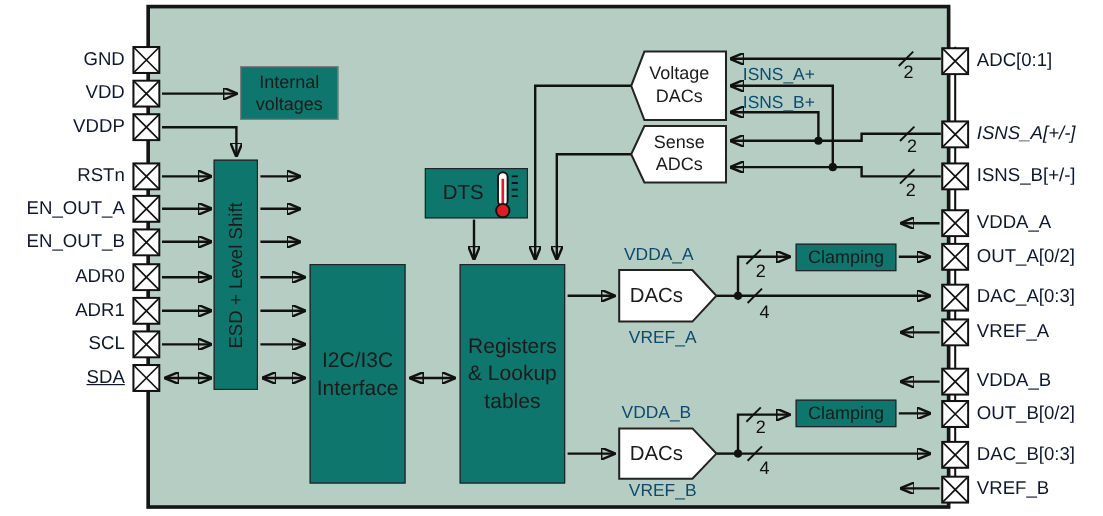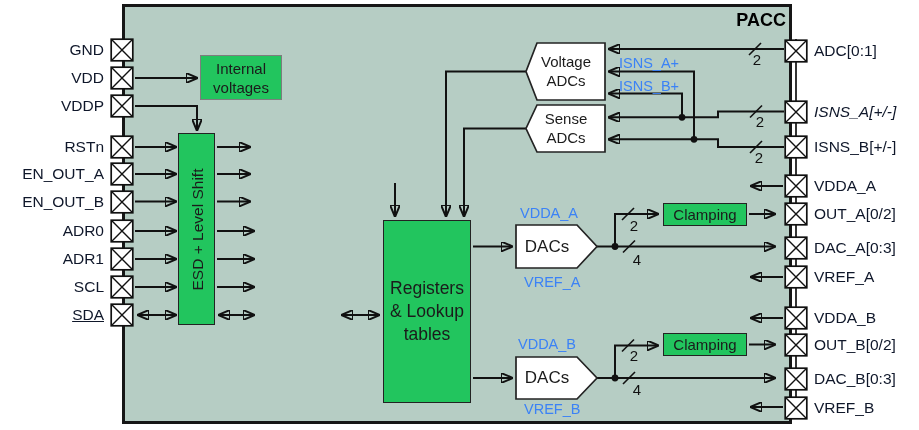--- a/index.html
+++ b/index.html
@@ -7,21 +7,21 @@
          font-family:"Liberation Sans",sans-serif;overflow:hidden;}
   .chip{position:absolute;left:122px;top:4px;width:670px;height:420px;
         background:#b6cdc4;border:3px solid #161616;box-sizing:border-box;}
   .wires{position:absolute;left:0;top:0;width:919px;height:430px;}
   .wires path, .wires polyline{fill:none;stroke:#111;stroke-width:2;}
   .wires .thin{stroke-width:1.7;}
   .wires .slash{stroke:#111;stroke-width:1.6;}
   .wires .penta{fill:#ffffff;stroke:#232323;stroke-width:1.7;}
   .wires .dot{fill:#111;stroke:none;}
   .busnum{font-family:"Liberation Sans",sans-serif;font-size:15px;fill:#111;text-anchor:middle;}
-  .block{position:absolute;background:#22c55e;border:1.6px solid #232323;box-sizing:border-box;
+  .block{position:absolute;background:#0f766e;border:1.6px solid #232323;box-sizing:border-box;
          display:flex;align-items:center;justify-content:center;text-align:center;color:#1b1b1b;}
   .preline{white-space:pre-line;}
   .blk-internal{left:200px;top:55px;width:82px;height:45px;border:1.3px solid #7d7d7d;
                 font-size:15px;line-height:19px;}
   .blk-esd{left:178px;top:133px;width:37px;height:192px;}
   .esd-text{position:absolute;left:101px;top:211px;width:192px;height:37px;line-height:37px;
             text-align:center;font-size:15.5px;color:#1b1b1b;transform:rotate(-90deg);}
   .blk-i2c{left:258px;top:220px;width:80px;height:183px;font-size:17.5px;line-height:23px;}
   .blk-registers{left:383px;top:220px;width:88px;height:183px;font-size:17.5px;line-height:23px;}
   .blk-dts{left:354px;top:140px;width:86px;height:42px;justify-content:flex-start;
@@ -32,21 +32,21 @@
   .pt-voltage{left:527px;top:53px;width:78px;font-size:15px;line-height:18.5px;}
   .pt-sense{left:527px;top:110px;width:78px;font-size:15px;line-height:18.5px;}
   .pt-dacs-a{left:516px;top:236px;width:62px;font-size:17px;line-height:21px;}
   .pt-dacs-b{left:516px;top:367px;width:62px;font-size:17px;line-height:21px;}
   .therm{position:absolute;left:52px;top:1px;}
   .chip-title{position:absolute;left:640px;top:10px;width:146px;text-align:right;
               font-weight:bold;font-size:18px;color:#000;}
   .lbl{position:absolute;font-size:15.5px;line-height:22px;color:#0f172a;white-space:nowrap;}
   .lbl-left{left:0;width:104px;text-align:right;}
   .lbl-right{left:814px;}
-  .sig{position:absolute;font-size:14.5px;color:#3b82f6;white-space:nowrap;}
+  .sig{position:absolute;font-size:14.5px;color:#0c4a6e;white-space:nowrap;}
   .pin{position:absolute;width:24px;height:24px;}
   .pin svg{display:block;}
 </style>
 </head>
 <body>
 
 <div class="stage">
 
   <div class="chip"></div>
 
@@ -141,44 +141,61 @@
       <polygon class="penta" points="516,357 577,357 597,378 577,399 516,399"></polygon>
     </g>
   </svg>
 
   <div class="block blk-internal preline">Internal
 voltages</div>
 
   <div class="block blk-esd"></div>
   <div class="esd-text">ESD + Level Shift</div>
 
+  <div class="block blk-i2c preline">I2C/I3C
+Interface</div>
 
   <div class="block blk-registers preline">Registers
 &amp; Lookup
 tables</div>
 
+  <div class="block blk-dts">
+    <span>DTS</span>
+    <span class="therm">
+      <svg width="26" height="40" viewBox="0 0 26 40">
+        <rect x="8" y="1.5" width="8" height="28" rx="4" fill="#fff" stroke="#111" stroke-width="1.6"></rect>
+        <rect x="10.9" y="7" width="2.2" height="24" fill="#e01b24" stroke="none"></rect>
+        <circle cx="12" cy="33.5" r="5.6" fill="#e01b24" stroke="#111" stroke-width="1.6"></circle>
+        <g stroke="#111" stroke-width="1.5">
+          <line x1="19.5" y1="5" x2="24.5" y2="5"></line>
+          <line x1="19.5" y1="10.5" x2="24.5" y2="10.5"></line>
+          <line x1="19.5" y1="16" x2="24.5" y2="16"></line>
+          <line x1="19.5" y1="21.5" x2="24.5" y2="21.5"></line>
+        </g>
+      </svg>
+    </span>
+  </div>
 
   <div class="block blk-clamp-a">Clamping</div>
   <div class="block blk-clamp-b">Clamping</div>
 
   <div class="penta-text pt-voltage preline">Voltage
-ADCs</div>
+DACs</div>
   <div class="penta-text pt-sense preline">Sense
 ADCs</div>
   <div class="penta-text pt-dacs-a">DACs</div>
   <div class="penta-text pt-dacs-b">DACs</div>
 
   <div class="sig" style="left:619px;top:55px">ISNS_A+</div>
   <div class="sig" style="left:619px;top:78px">ISNS_B+</div>
   <div class="sig" style="left:520px;top:205px">VDDA_A</div>
   <div class="sig" style="left:524px;top:274px">VREF_A</div>
   <div class="sig" style="left:518px;top:336px">VDDA_B</div>
   <div class="sig" style="left:524px;top:401px">VREF_B</div>
 
-  <div class="chip-title">PACC</div>
 
   <div id="pins">
       <div class="pin" style="left: 110px; top: 38px;">
         <svg width="24" height="24" viewBox="0 0 24 24">
           <rect x="1.2" y="1.2" width="21.6" height="21.6" fill="#fff" stroke="#111" stroke-width="1.7"></rect>
           <path d="M1.8,1.8 L22.2,22.2 M22.2,1.8 L1.8,22.2" fill="none" stroke="#111" stroke-width="1.4"></path>
         </svg>
       </div>
       <div class="lbl lbl-left" style="top: 39px;">GND</div>
       <div class="pin" style="left: 110px; top: 66px;">

